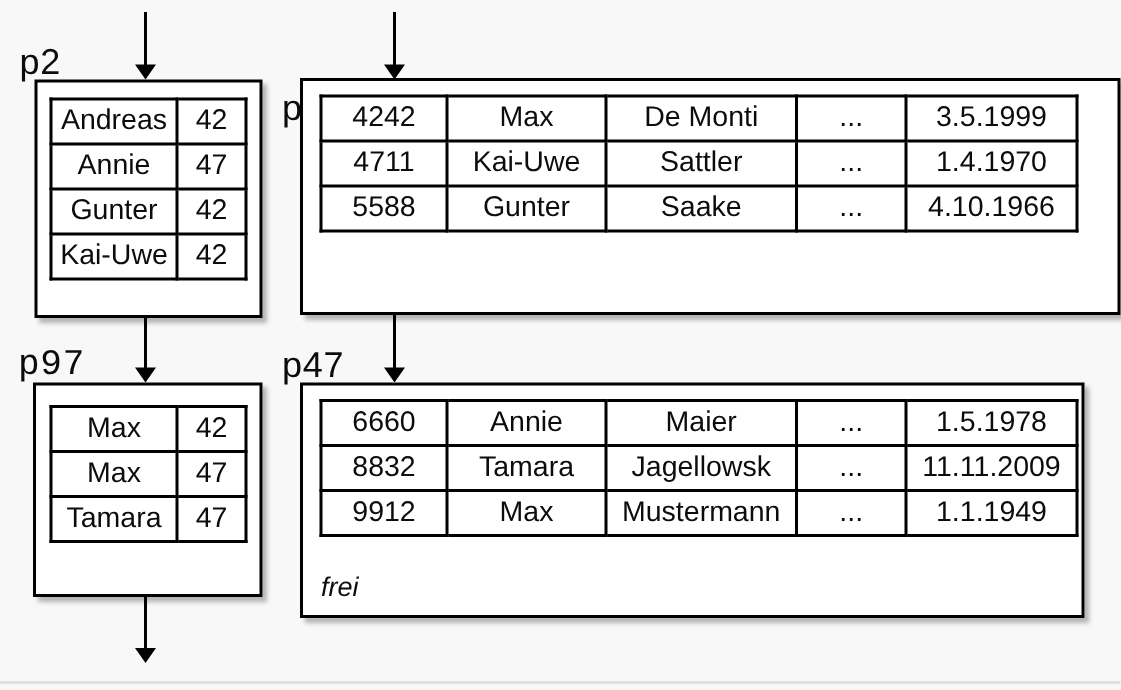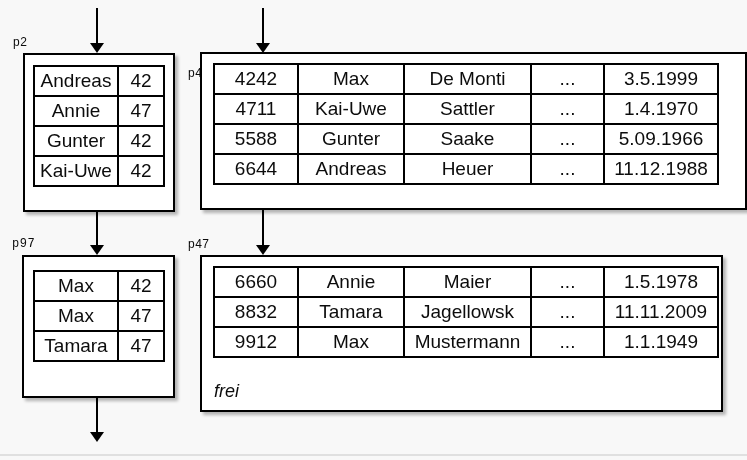--- a/index.html
+++ b/index.html
@@ -9,21 +9,21 @@
   body{
     width:747px;height:460px;overflow:hidden;
     background:var(--bg);
     font-family:"Liberation Sans","DejaVu Sans",sans-serif;
     color:var(--ink);
   }
   .canvas{position:relative;width:747px;height:460px;}
 
   .page-label{
     position:absolute;
-    font-size:12px;line-height:20px;letter-spacing:.5px;
+    font-size:24px;line-height:20px;letter-spacing:.5px;
   }
   .page-box{
     position:absolute;
     background:var(--box-bg);
     border:2px solid var(--line);
     box-shadow:3px 3px 3px rgba(0,0,0,0.28);
     box-sizing:border-box;
   }
   table.page-table{
     position:absolute;
@@ -132,28 +132,21 @@
         <td>Kai-Uwe</td>
         <td>Sattler</td>
         <td>...</td>
         <td>1.4.1970</td>
       </tr>
       <tr>
         <td>5588</td>
         <td>Gunter</td>
         <td>Saake</td>
         <td>...</td>
-        <td>5.09.1966</td>
-      </tr>
-      <tr>
-        <td>6644</td>
-        <td>Andreas</td>
-        <td>Heuer</td>
-        <td>...</td>
-        <td>11.12.1988</td>
+        <td>4.10.1966</td>
       </tr>
     </tbody>
       </table>
   </div>
 
   <div class="page-label" style="left:12px;top:234px;font-family:Liberation Mono, monospace;">p97</div>
   <div class="page-box" style="left:22px;top:255px;width:153px;height:143px;">
     <table class="page-table" style="left:9px;top:13px;">
       <colgroup>
           <col style="width:84px">

